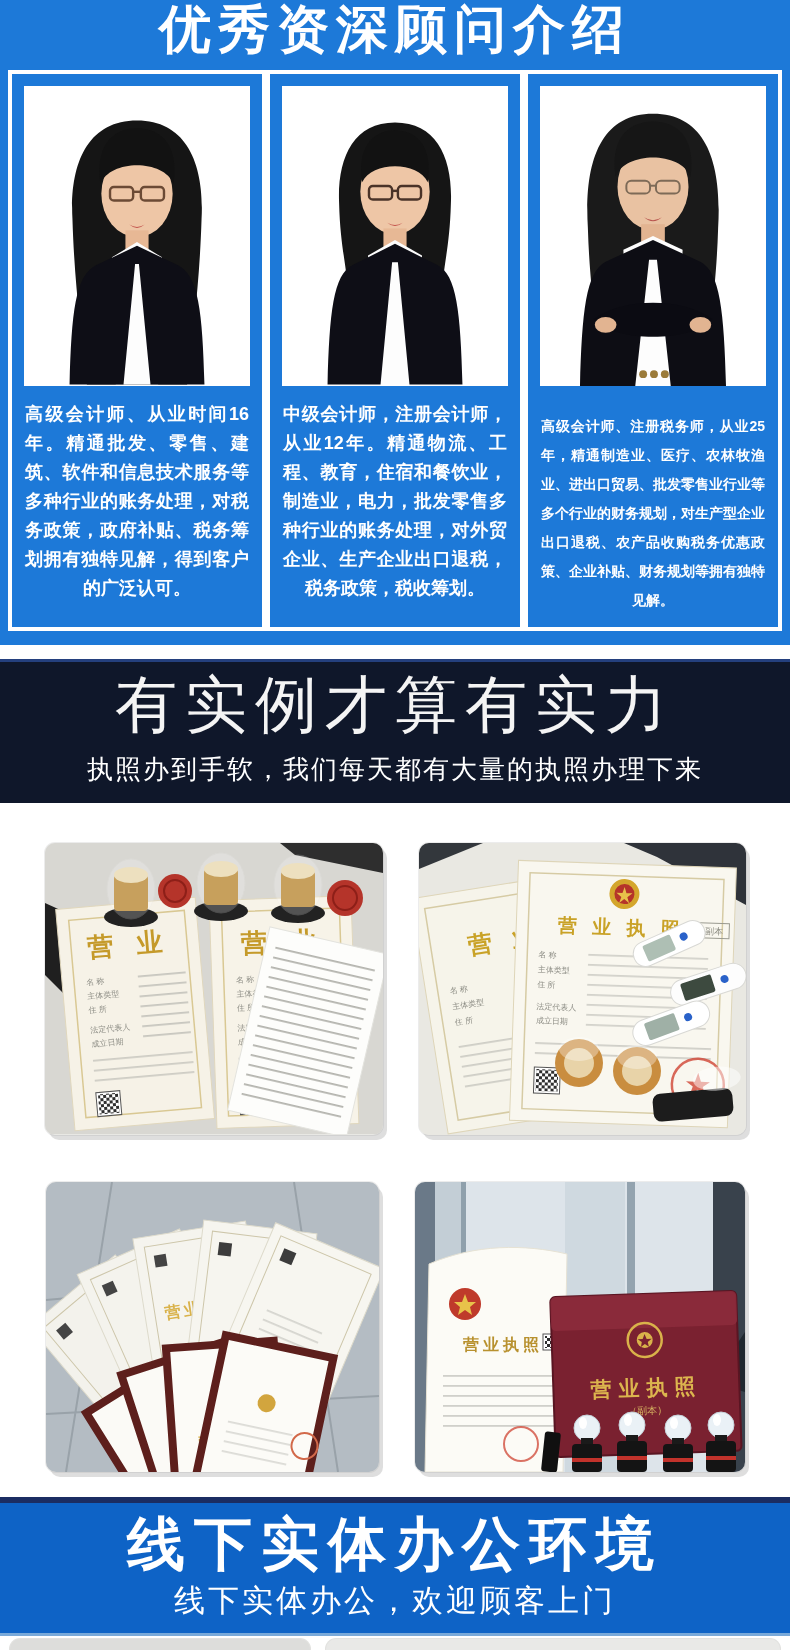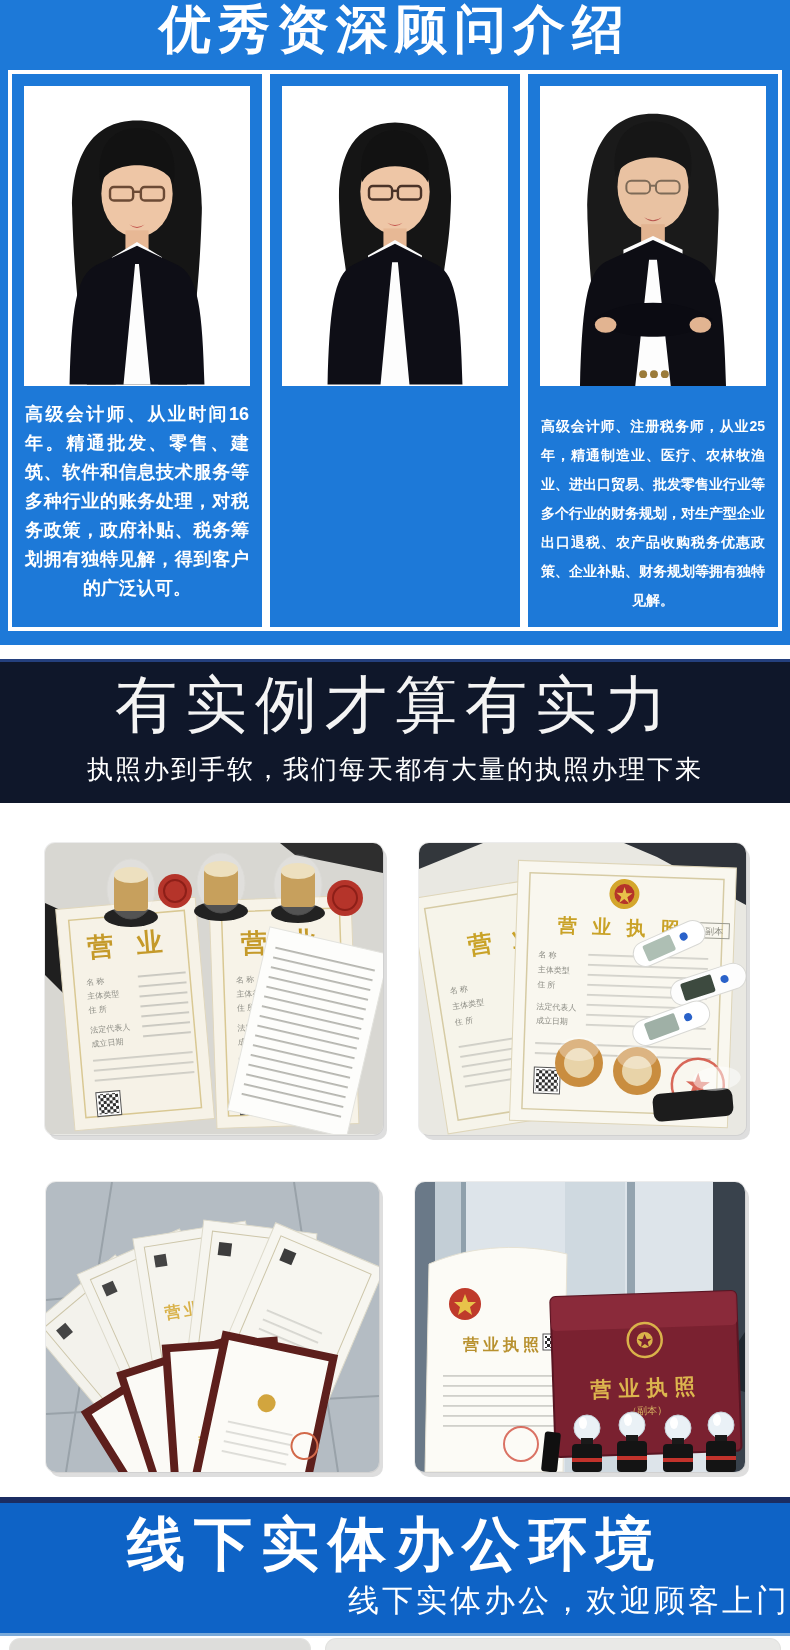--- a/index.html
+++ b/index.html
@@ -44,21 +44,21 @@
     box-shadow:4px 5px 0 rgba(160,160,160,0.35), 0 0 0 1px #ececec;
   }
   .photo-frame svg { display:block; }
 
   
   .office-banner {
     background:#0e63c6; border-top:6px solid #1b2d62; border-bottom:3px solid #79a9d9;
     text-align:center; padding:6px 0 10px;
   }
   .office-title { color:#ffffff; font-weight:bold; font-size:58px; line-height:70px; letter-spacing:9px; }
-  .office-sub { color:#ffffff; font-size:31px; line-height:44px; letter-spacing:3px;text-align:right; }
+  .office-sub { color:#ffffff; font-size:31px; line-height:44px; letter-spacing:3px; }
 
   
   .bottom-strip { height:17px; display:flex; gap:16px; padding:3px 10px 0; background:#ffffff; }
   .bp { border-radius:10px 10px 0 0; box-shadow:0 0 0 1px #e2e2e0; }
   .bp-left { flex:0 0 300px; background:#dddddb; }
   .bp-right { flex:1 1 auto; background:#e9e9e7; }
 </style>
 </head>
 <body>
 
@@ -93,20 +93,21 @@
           <path d="M76,90 C70,48 92,36 110,36 C130,36 150,50 144,90 C134,68 86,68 76,90 Z" fill="#121212"></path>
           <rect x="83" y="94" width="24" height="14" rx="4" fill="none" stroke="#4a3328" stroke-width="2.5"></rect>
           <rect x="113" y="94" width="24" height="14" rx="4" fill="none" stroke="#4a3328" stroke-width="2.5"></rect>
           <line x1="107" y1="99" x2="113" y2="99" stroke="#4a3328" stroke-width="2.5"></line>
           <path d="M102,132 q8,5 16,0 q-8,7 -16,0 Z" fill="#c2504a"></path>
           <rect x="98" y="138" width="24" height="24" fill="#e7b895"></rect>
           <path d="M82,166 L110,150 L138,166 L133,300 L87,300 Z" fill="#fdfdfd"></path>
           <path d="M110,154 L66,176 C46,186 42,225 40,300 L95,300 L107,173 L113,173 L125,300 L180,300 C178,225 174,186 154,176 Z" fill="#0e0e16"></path>
         </svg>
       </div>
+      <div class="card-text">中级会计师，注册会计师，从业12年。精通物流、工程、教育，住宿和餐饮业，制造业，电力，批发零售多种行业的账务处理，对外贸企业、生产企业出口退税，税务政策，税收筹划。</div>
     </div>
 
     <div class="card">
       <div class="card-photo">
         <svg width="220" height="296" viewBox="0 0 220 300">
           <path d="M110,24 C56,24 40,74 44,140 C46,205 54,250 60,300 L160,300 C166,250 174,205 176,140 C180,74 164,24 110,24 Z" fill="#1a1a1a"></path>
           <ellipse cx="110" cy="98" rx="36" ry="44" fill="#e9c2a2"></ellipse>
           <path d="M72,88 C66,44 90,32 110,32 C132,32 154,46 148,88 C138,62 82,62 72,88 Z" fill="#161616"></path>
           <rect x="83" y="92" width="24" height="13" rx="5" fill="none" stroke="#7d6a57" stroke-width="2"></rect>
           <rect x="113" y="92" width="24" height="13" rx="5" fill="none" stroke="#7d6a57" stroke-width="2"></rect>

